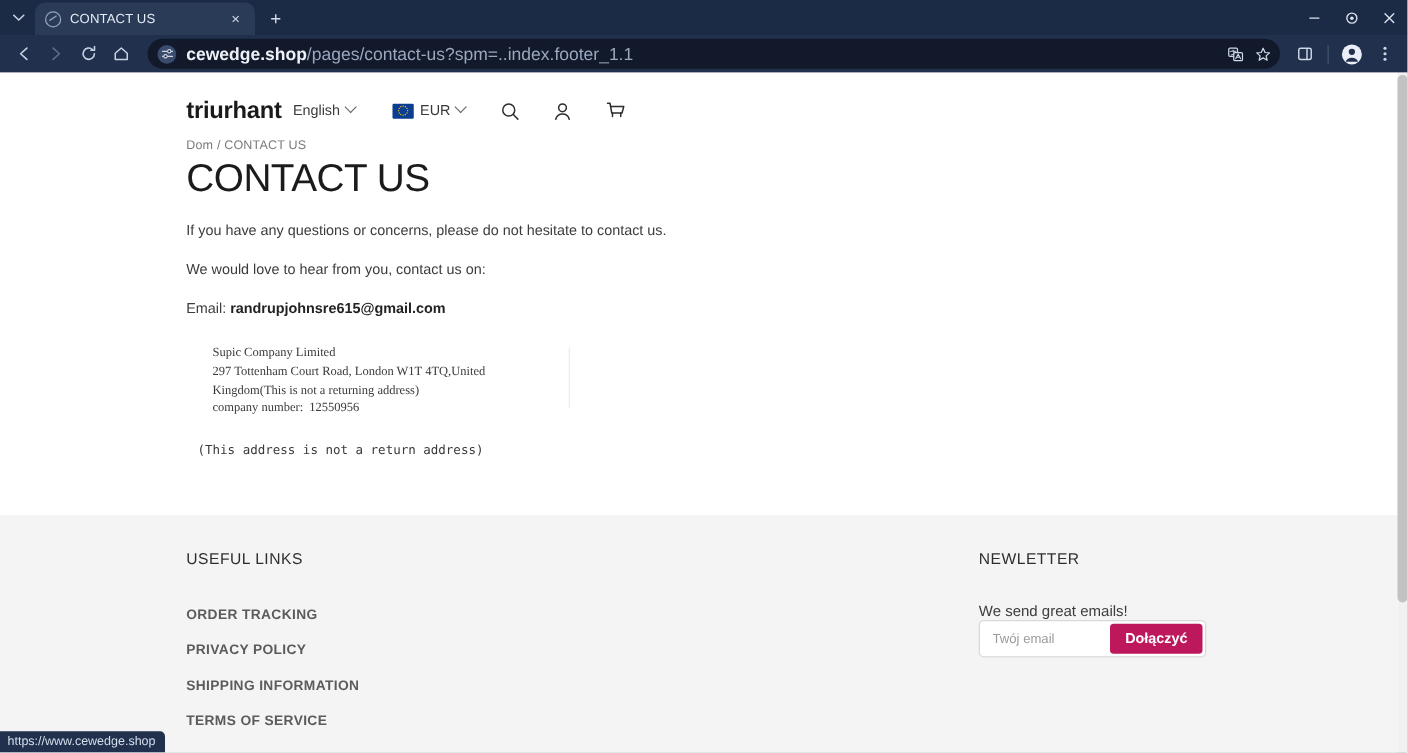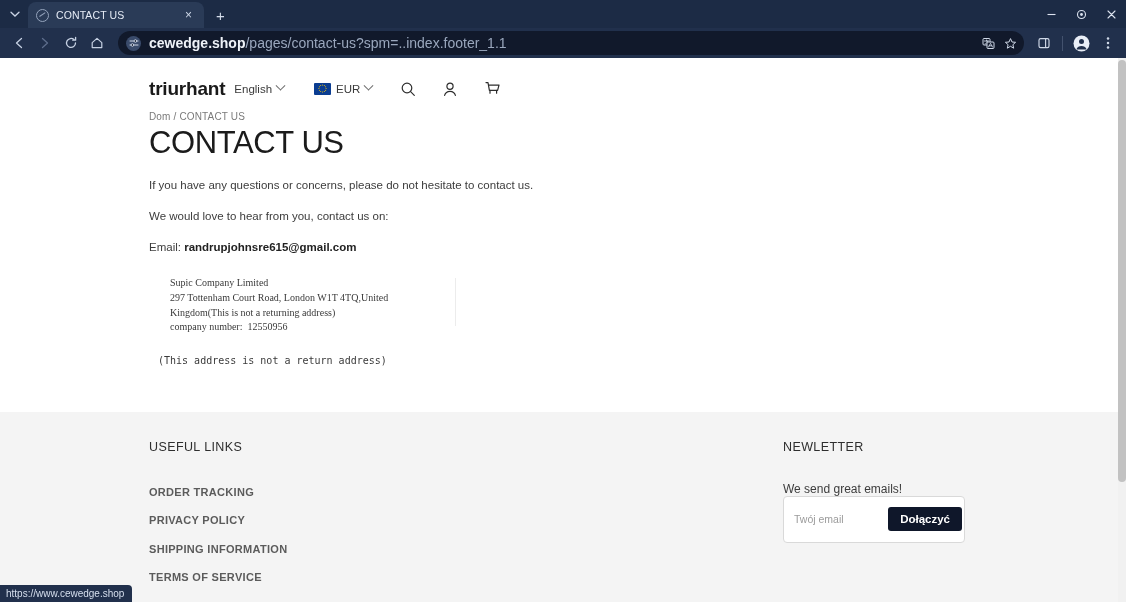--- a/index.html
+++ b/index.html
@@ -308,40 +308,40 @@
     font-size: 12px;
     color: #3c3c3c;
     margin-bottom: 0;
   }
   .nl-form {
     display: flex;
     align-items: center;
     background: #ffffff;
     border: 1px solid #d9d9d9;
     border-radius: 4px;
-    height: 47px;
+    height: 30px;
     padding: 2px;
     width: 182px;
   }
   .nl-input {
     flex: 1 1 auto;
     border: 0;
     outline: 0;
     background: transparent;
     font-family: "Liberation Sans", sans-serif;
     font-size: 10.5px;
     color: #333;
     padding: 0 8px;
     min-width: 0;
   }
   .nl-input::placeholder { color: #9b9b9b; }
   .nl-btn {
     flex: 0 0 auto;
     border: 0;
-    background: #0f172a;
+    background: #be185d;
     color: #ffffff;
     font-family: "Liberation Sans", sans-serif;
     font-size: 11.5px;
     font-weight: 700;
     border-radius: 3px;
     height: 24px;
     padding: 0 12px;
     cursor: pointer;
   }
 

